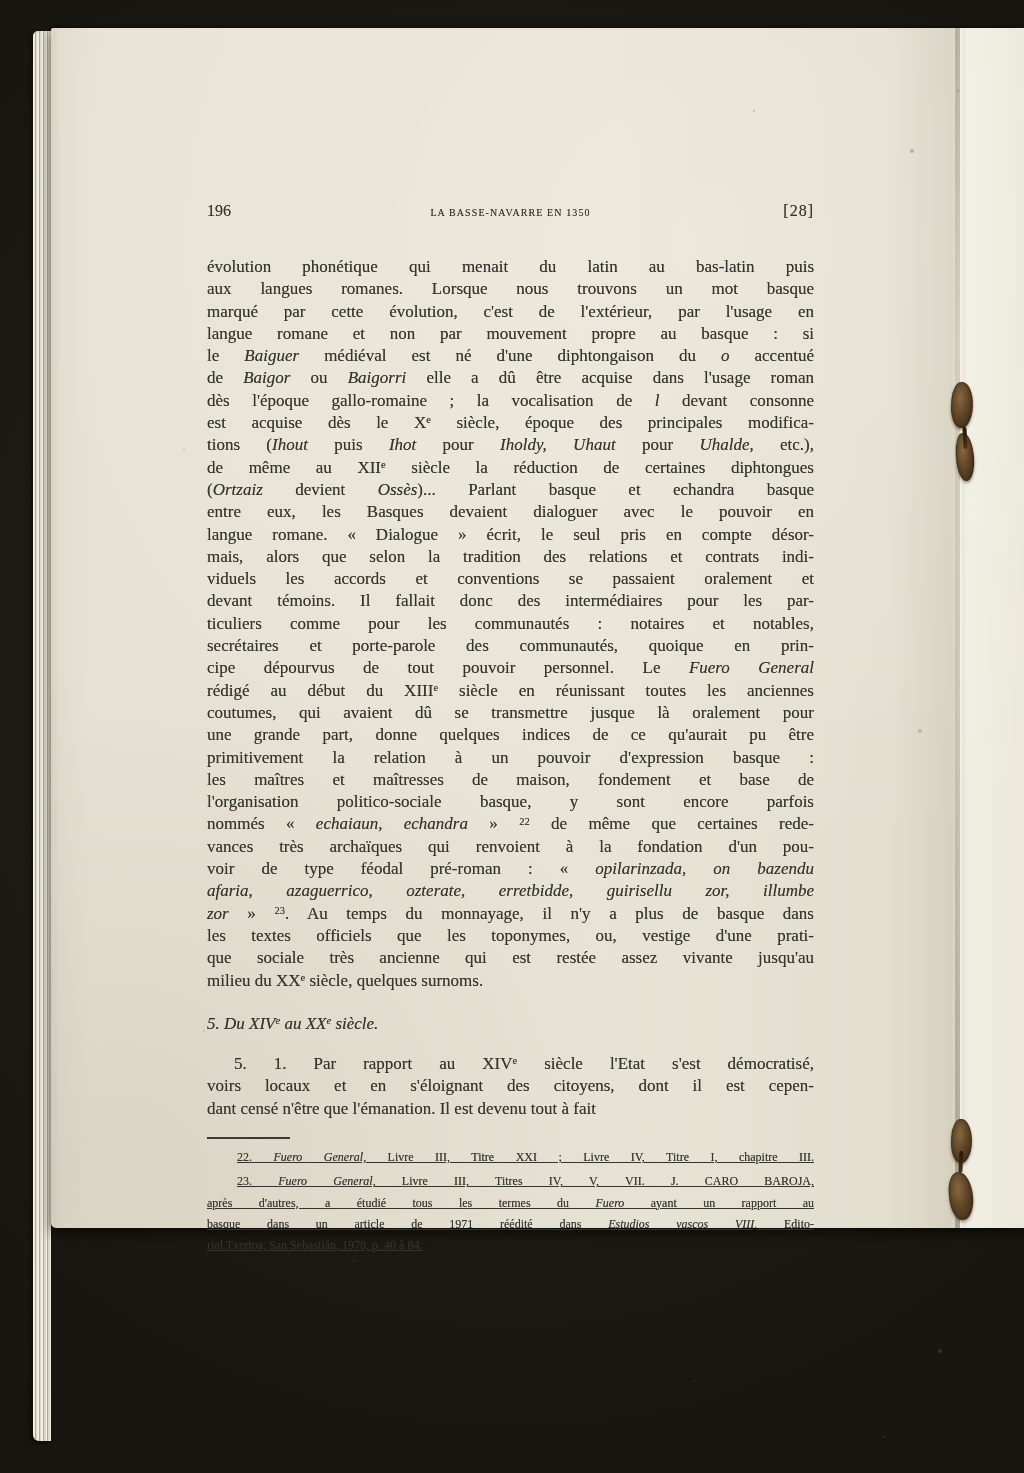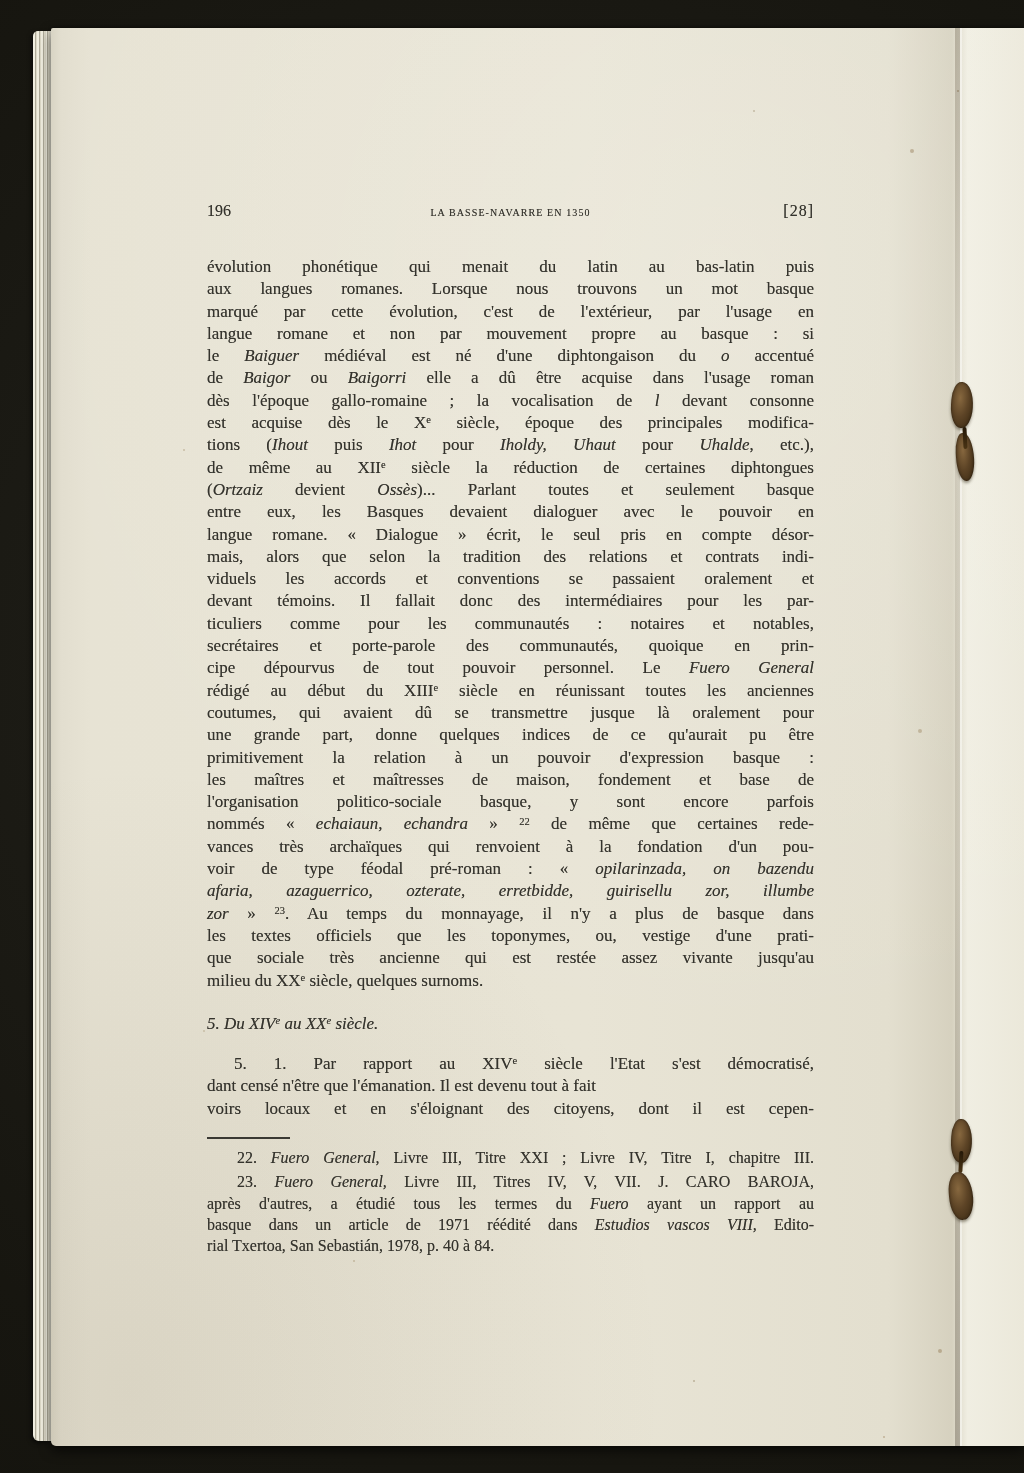--- a/index.html
+++ b/index.html
@@ -13,21 +13,21 @@
   }
   
   .stack {
     position:absolute; left:33px; top:31px; width:18px; height:1410px;
     background: repeating-linear-gradient(90deg,#f1eee0 0 1.5px,#aeaa99 1.5px 2.6px,#dcd8c7 2.6px 4.2px);
     border-radius:5px 0 0 6px;
     box-shadow:-2px 2px 4px rgba(0,0,0,.5);
   }
   
   .page {
-    position:absolute; left:51px; top:28px; width:973px; height:1418px;
+    position:absolute; left:51px; top:28px; width:973px; height:1200px;
     background:
       radial-gradient(120% 90% at 68% 18%, rgba(255,255,250,.20), transparent 60%),
       radial-gradient(100% 80% at 8% 96%, rgba(120,105,75,.12), transparent 55%),
       linear-gradient(90deg,#d8d4c4 0px,#e2decf 10px,#e7e3d4 40px,#e8e4d5 55%,#e3dfcf 86%,#d6d1bf 92.6%,#f0eee2 94.2%,#ebe8da 100%);
     box-shadow:0 5px 12px rgba(0,0,0,.6), 0 -1px 3px rgba(0,0,0,.35);
     border-radius:2px 0 0 5px;
   }
   
   .crease {
     position:absolute; left:904px; top:0; width:5px; height:100%;
@@ -76,21 +76,21 @@
   .htitle { position:absolute; left:0; right:0; top:2px; text-align:center; font-size:10px; letter-spacing:1.1px; }
   .href { position:absolute; right:0; top:0; letter-spacing:1px; }
   .tline { text-align:justify; text-align-last:justify; }
   .tline.last { text-align-last:left; }
   .p1 { margin-top:34px; }
   .heading { margin-top:21px; }
   .p2 { margin-top:18px; }
   .p2 .tline.indent { text-indent:27px; }
   sup { font-size:.62em; line-height:0; position:relative; top:-.45em; vertical-align:baseline; }
   .fnrule { margin-top:17px; width:83px; border-top:2px solid #3a3933; }
-  .footnote { font-size:16px; line-height:21.3px; }
+  .footnote { font-size:12px; line-height:21.3px;text-decoration:underline; }
   .fn22 { margin-top:8px; }
   .fn23 { margin-top:3px; }
   .footnote .tline.indent { text-indent:30px; }
 </style>
 </head>
 <body>
 
 <div class="scene">
   <div class="stack"></div>
   <div class="page">
@@ -116,21 +116,21 @@
           <div class="tline"><span>évolution phonétique qui menait du latin au bas-latin puis</span></div>
           <div class="tline"><span>aux langues romanes. Lorsque nous trouvons un mot basque</span></div>
           <div class="tline"><span>marqué par cette évolution, c'est de l'extérieur, par l'usage en</span></div>
           <div class="tline"><span>langue romane et non par mouvement propre au basque : si</span></div>
           <div class="tline"><span>le </span><i>Baiguer</i><span> médiéval est né d'une diphtongaison du </span><i>o</i><span> accentué</span></div>
           <div class="tline"><span>de </span><i>Baigor</i><span> ou </span><i>Baigorri</i><span> elle a dû être acquise dans l'usage roman</span></div>
           <div class="tline"><span>dès l'époque gallo-romaine ; la vocalisation de </span><i>l</i><span> devant consonne</span></div>
           <div class="tline"><span>est acquise dès le X</span><sup>e</sup><span> siècle, époque des principales modifica-</span></div>
           <div class="tline"><span>tions (</span><i>Ihout</i><span> puis </span><i>Ihot</i><span> pour </span><i>Iholdy, Uhaut</i><span> pour </span><i>Uhalde</i><span>, etc.),</span></div>
           <div class="tline"><span>de même au XII</span><sup>e</sup><span> siècle la réduction de certaines diphtongues</span></div>
-          <div class="tline"><span>(</span><i>Ortzaiz</i><span> devient </span><i>Ossès</i><span>)... Parlant toutes et seulement basque</span></div>
+          <div class="tline"><span>(</span><i>Ortzaiz</i><span> devient </span><i>Ossès</i><span>)... Parlant basque et echandra basque</span></div>
           <div class="tline"><span>entre eux, les Basques devaient dialoguer avec le pouvoir en</span></div>
           <div class="tline"><span>langue romane. « Dialogue » écrit, le seul pris en compte désor-</span></div>
           <div class="tline"><span>mais, alors que selon la tradition des relations et contrats indi-</span></div>
           <div class="tline"><span>viduels les accords et conventions se passaient oralement et</span></div>
           <div class="tline"><span>devant témoins. Il fallait donc des intermédiaires pour les par-</span></div>
           <div class="tline"><span>ticuliers comme pour les communautés : notaires et notables,</span></div>
           <div class="tline"><span>secrétaires et porte-parole des communautés, quoique en prin-</span></div>
           <div class="tline"><span>cipe dépourvus de tout pouvoir personnel. Le </span><i>Fuero General</i></div>
           <div class="tline"><span>rédigé au début du XIII</span><sup>e</sup><span> siècle en réunissant toutes les anciennes</span></div>
           <div class="tline"><span>coutumes, qui avaient dû se transmettre jusque là oralement pour</span></div>
@@ -147,22 +147,22 @@
           <div class="tline"><span>que sociale très ancienne qui est restée assez vivante jusqu'au</span></div>
           <div class="tline last"><span>milieu du XX</span><sup>e</sup><span> siècle, quelques surnoms.</span></div>
         </div>
 
       <div class="heading">
           <div class="tline last"><i>5. Du XIV</i><sup style="font-style: italic;">e</sup><i> au XX</i><sup style="font-style: italic;">e</sup><i> siècle.</i></div>
         </div>
 
       <div class="p2">
           <div class="tline indent"><span>5. 1. Par rapport au XIV</span><sup>e</sup><span> siècle l'Etat s'est démocratisé,</span></div>
+          <div class="tline"><span>voirs locaux et en s'éloignant des citoyens, dont il est cepen-</span></div>
           <div class="tline last"><span>dant censé n'être que l'émanation. Il est devenu tout à fait</span></div>
-          <div class="tline"><span>voirs locaux et en s'éloignant des citoyens, dont il est cepen-</span></div>
         </div>
 
       <div class="fnrule"></div>
       <div class="footnote fn22">
           <div class="tline indent"><span>22. </span><i>Fuero General,</i><span> Livre III, Titre XXI ; Livre IV, Titre I, chapitre III.</span></div>
         </div>
       <div class="footnote fn23">
           <div class="tline indent"><span>23. </span><i>Fuero General,</i><span> Livre III, Titres IV, V, VII. J. CARO BAROJA,</span></div>
           <div class="tline"><span>après d'autres, a étudié tous les termes du </span><i>Fuero</i><span> ayant un rapport au</span></div>
           <div class="tline"><span>basque dans un article de 1971 réédité dans </span><i>Estudios vascos VIII,</i><span> Edito-</span></div>

